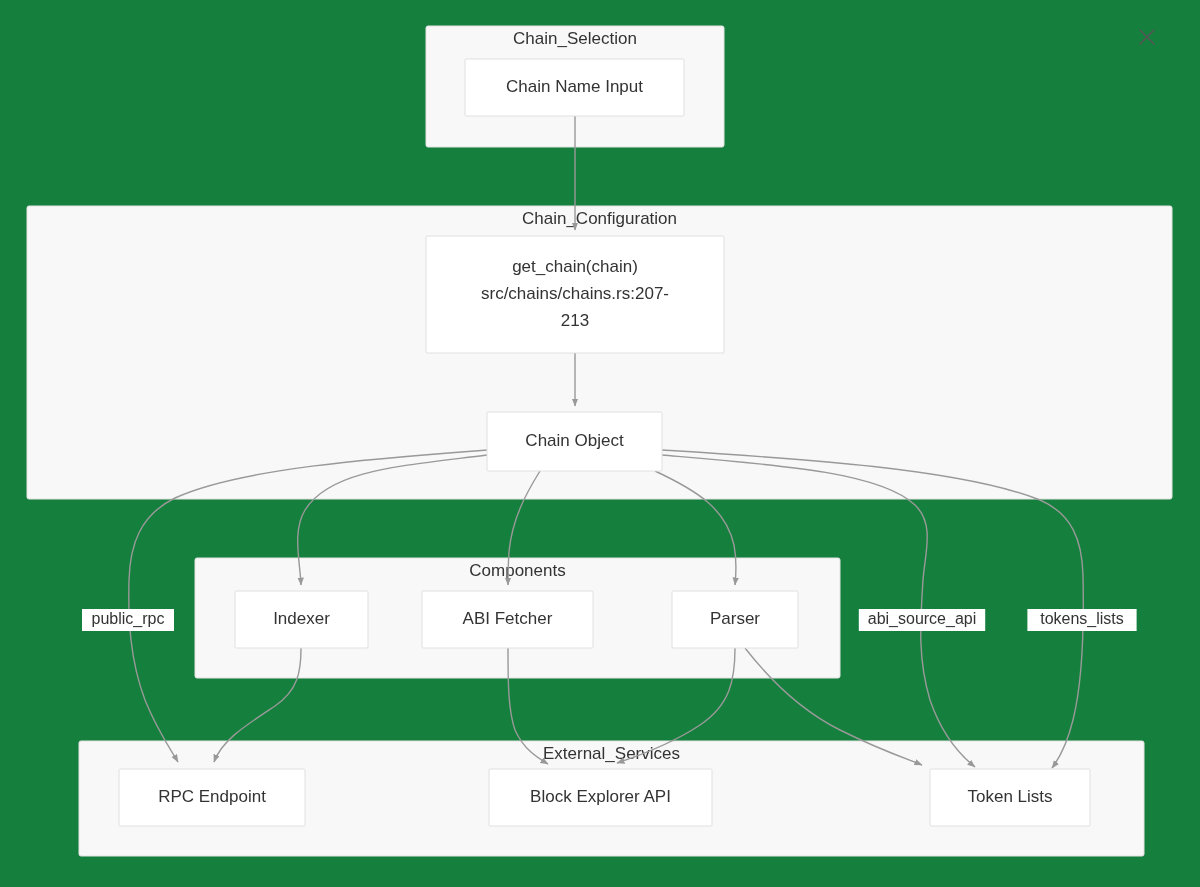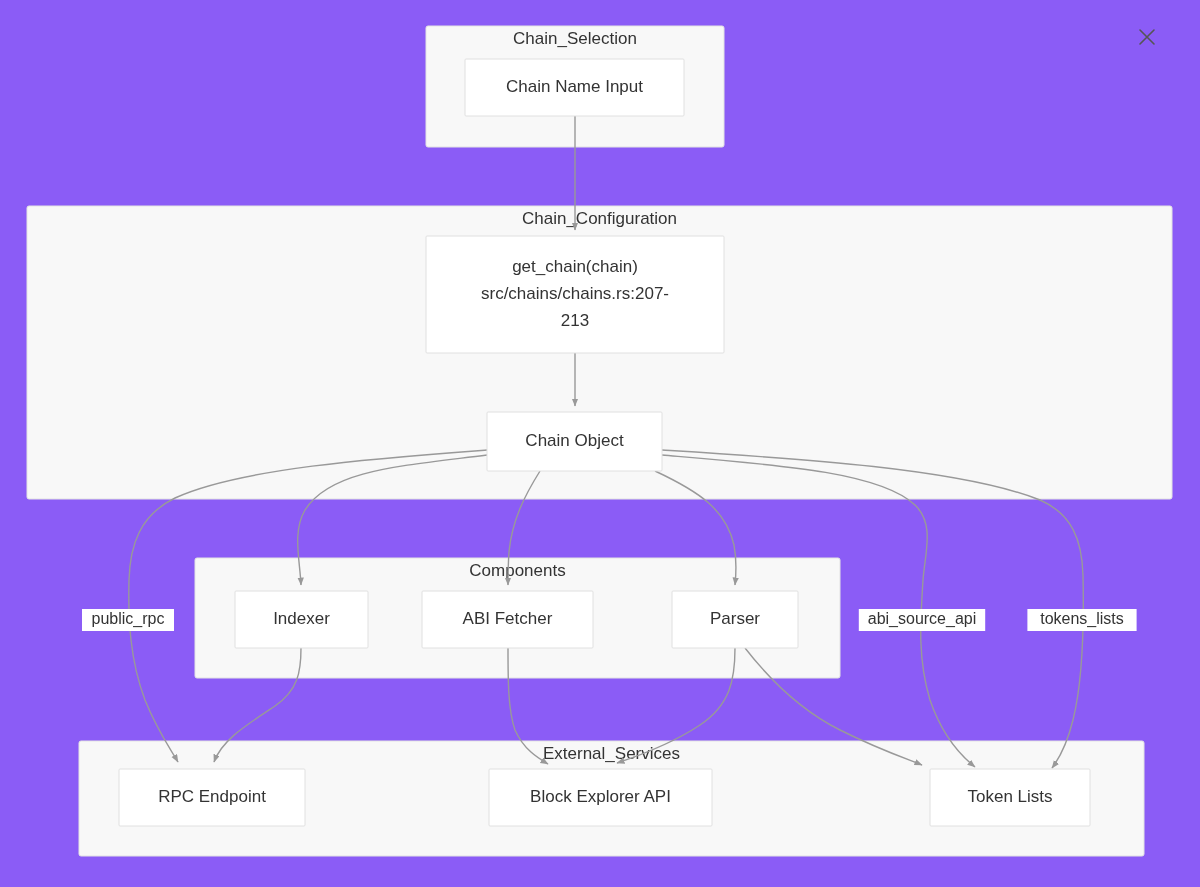--- a/index.html
+++ b/index.html
@@ -7,21 +7,21 @@
     padding: 0;
     background: #f2f0ee;
   }
   body {
     font-family: "Liberation Sans", sans-serif;
   }
   #canvas {
     position: relative;
     width: 1200px;
     height: 887px;
-    background: #8b5cf6;
+    background: #15803d;
     overflow: hidden;
   }
   #diagram-svg {
     position: absolute;
     left: 0;
     top: 0;
     width: 1200px;
     height: 887px;
     display: block;
   }

